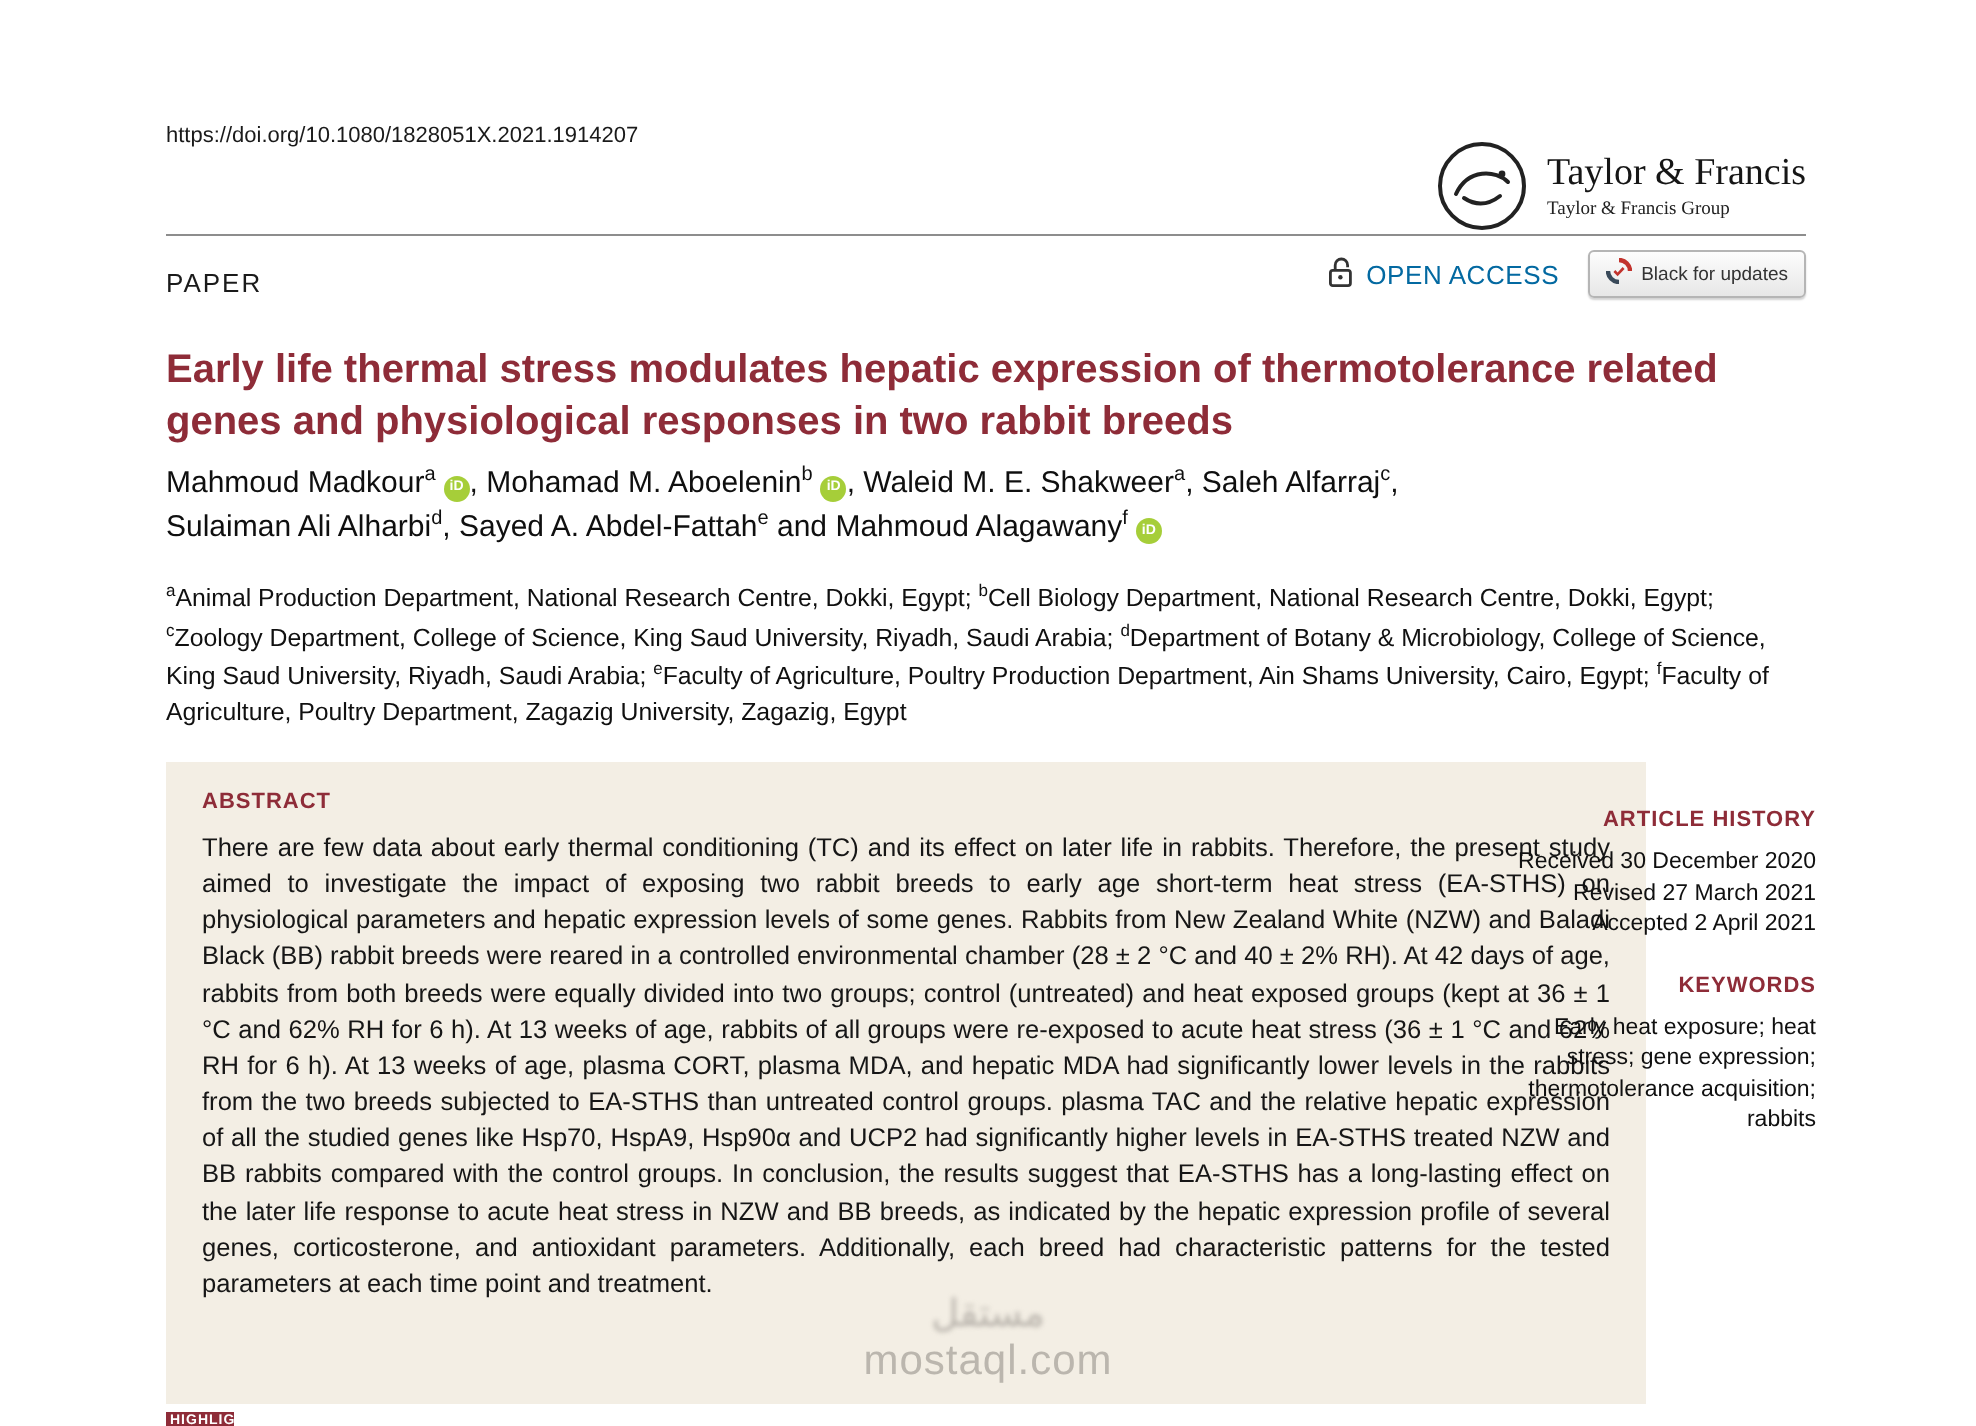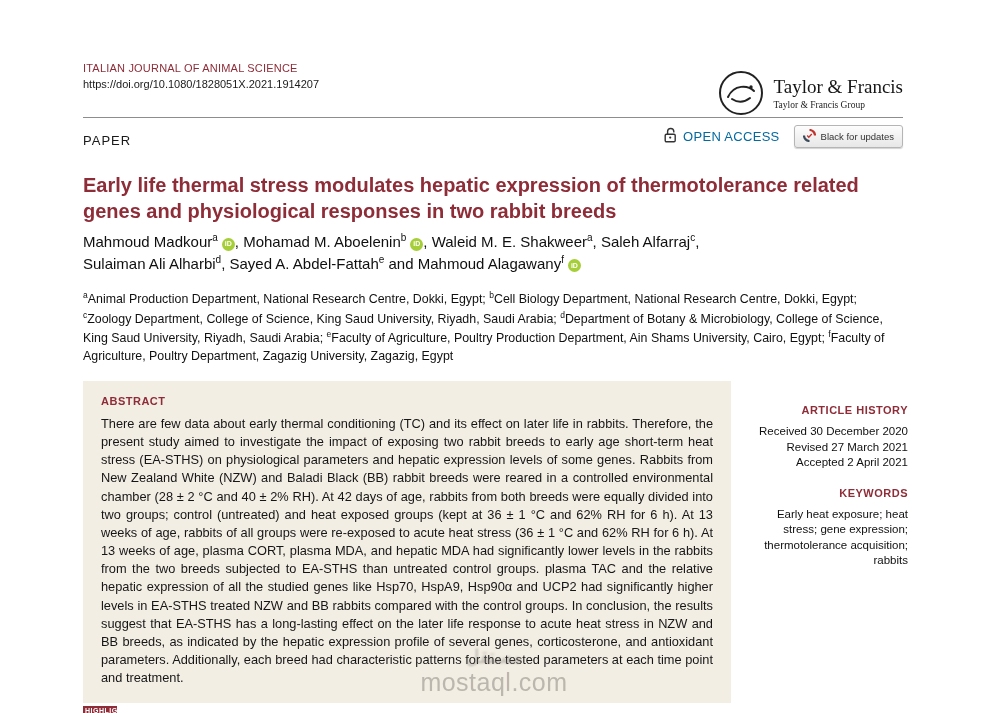--- a/index.html
+++ b/index.html
@@ -40,48 +40,47 @@
   .authors sup { font-size:10px; }
   .orcid {
     display:inline-flex; align-items:center; justify-content:center;
     width:13px; height:13px; border-radius:50%; background:var(--orcid);
     color:#fff; font-size:7px; font-weight:bold; margin-left:4px; vertical-align:1px;
   }
   .affiliations { position:absolute; left:83px; top:289px; width:816px; font-size:12.4px; line-height:1.42; color:#101010; }
   .affiliations sup { font-size:8.5px; }
 
   
-  .abstract-box { position:absolute; left:83px; top:381px; width:648px; min-height:321px;
+  .abstract-box { position:absolute; left:83px; top:381px; width:740px; min-height:321px;
                   background:var(--abstract-bg); padding:14px 18px 16px; }
   .sec-heading { font-size:11px; font-weight:bold; color:var(--maroon); letter-spacing:.5px; margin-bottom:8px; }
   .abstract-text { font-size:12.8px; line-height:1.42; text-align:justify; color:#161616; }
 
   
   .sidebar { position:absolute; left:750px; top:404px; width:158px;text-align:right; }
   .history div { font-size:11.5px; line-height:1.35; color:#101010; }
   .keywords { font-size:11.5px; line-height:1.35; color:#101010; }
   .sidebar .kw { margin-top:16px; }
 
   
   .watermark { position:absolute; left:0; width:988px; top:645px; text-align:center; pointer-events:none; }
   .wm1 { font-size:19px; color:rgba(135,130,124,.55); filter:blur(1.2px); }
-  .wm2 { font-size:25px; color:rgba(140,136,130,.55); letter-spacing:.5px; }
+  .wm2 { font-size:21px; color:rgba(140,136,130,.55); letter-spacing:.5px; }
 
   
   .highlights-chip { position:absolute; left:83px; top:706px; width:34px; height:10px;
                      background:var(--maroon); overflow:hidden; color:#fff; font-size:7px;
                      font-weight:bold; letter-spacing:.5px; padding:1px 2px; white-space:nowrap; }
 </style>
 </head>
 <body>
 
 <div class="page">
 
   <div class="journal-block">
-    <div class="journal-name">ITALIAN JOURNAL OF ANIMAL SCIENCE</div>
     <a class="journal-doi">https://doi.org/10.1080/1828051X.2021.1914207</a>
   </div>
 
   <div class="publisher">
     <span class="tf-circle">
       <svg width="46" height="46" viewBox="0 0 46 46">
         <circle cx="23" cy="23" r="21" fill="none" stroke="#222" stroke-width="2"></circle>
         <path d="M10 27 C 16 14, 30 15, 36 21" fill="none" stroke="#222" stroke-width="2" stroke-linecap="round"></path>
         <path d="M14 29 q 9 6 18 -1" fill="none" stroke="#222" stroke-width="2" stroke-linecap="round"></path>
         <circle cx="33" cy="17" r="1.7" fill="#222"></circle>

